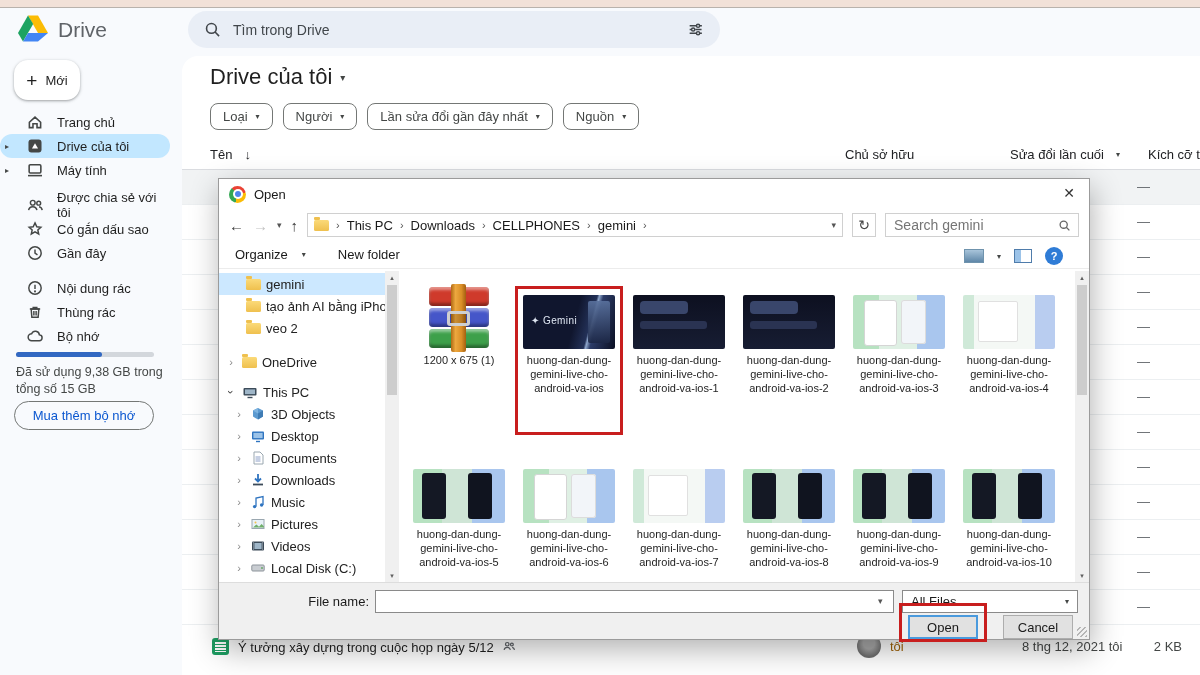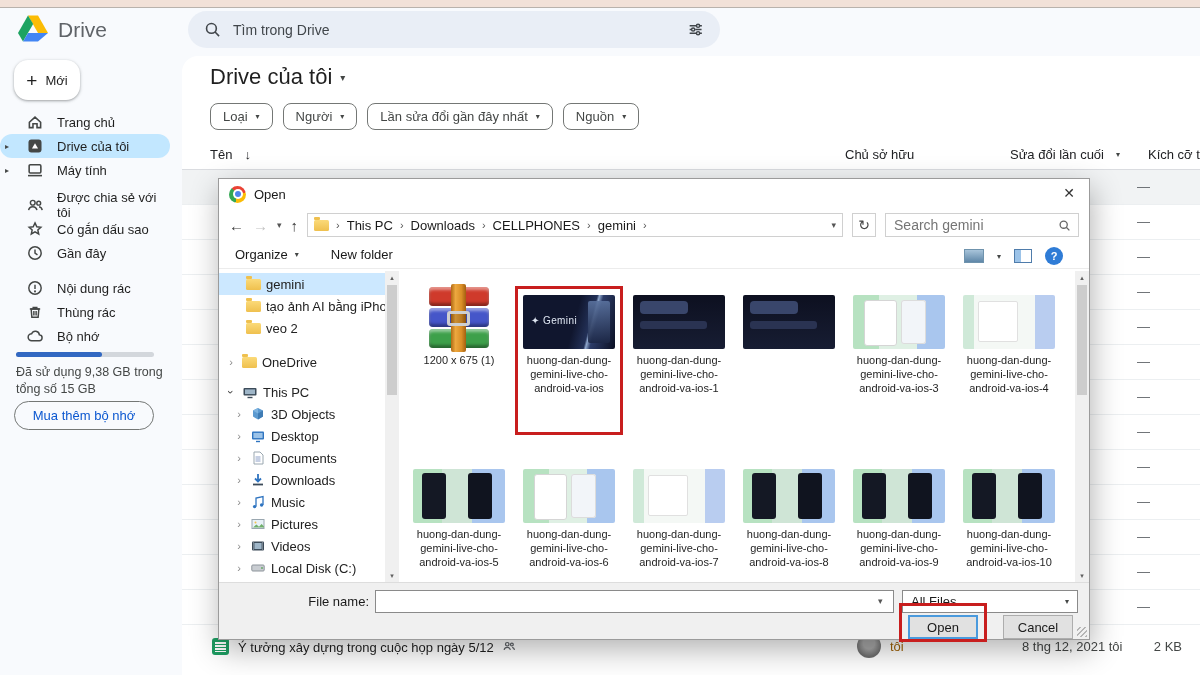--- a/index.html
+++ b/index.html
@@ -76,21 +76,21 @@
   .crumbbox{height:24px;border:1px solid #d0d0d0;background:#fff;display:flex;align-items:center;gap:7px;padding:0 8px 0 6px;width:536px;position:relative;cursor:pointer}
   .crumb{font-size:13px;color:#1a1a1a}
   .csep{font-size:11px;color:#555}
   .cbcaret{position:absolute;right:6px;font-size:9px;color:#555}
   .refresh{width:24px;height:24px;border:1px solid #d0d0d0;display:flex;align-items:center;justify-content:center;font-size:14px;color:#444;cursor:pointer}
   .dsearch{height:24px;border:1px solid #d0d0d0;flex:1;display:flex;align-items:center;padding:0 26px 0 8px;position:relative;background:#fff}
   .dsearch input{border:none;outline:none;width:100%;font-size:14px;color:#333;font-family:inherit;background:transparent}
   .dsearch .mag{position:absolute;right:7px;display:inline-flex}
   .mag svg{width:13px;height:13px}
   .dtools{position:absolute;left:0;top:62px;right:0;height:28px;display:flex;align-items:center;gap:32px;padding-left:16px;border-bottom:1px solid #ececec;font-size:13px}
-  .tool{display:flex;gap:7px;align-items:center;cursor:pointer}
+  .tool{display:flex;gap:14px;align-items:center;cursor:pointer}
   .dtools-right{position:absolute;right:26px;top:6px;display:flex;align-items:center;gap:13px}
   .viewicon{width:20px;height:14px;background:linear-gradient(#a8c4da,#5f87a8);border:1px solid #6f93ad;cursor:pointer}
   .paneicon{width:18px;height:14px;border:1px solid #4f7cab;background:linear-gradient(90deg,#9cc3e8 0 40%,#fff 0);cursor:pointer}
   .helpicon{width:18px;height:18px;border-radius:50%;background:#2f7cd6;color:#fff;font-size:11px;font-weight:bold;display:flex;align-items:center;justify-content:center;cursor:pointer}
   .dbody{position:absolute;left:0;top:92px;right:0;bottom:57px}
   .tree{position:absolute;left:0;top:0;width:166px;bottom:0;overflow:hidden;padding-top:2px}
   .titem{height:22px;display:flex;align-items:center;gap:5px;font-size:13px;color:#222;cursor:pointer;white-space:nowrap}
   .titem.sel{background:#cce8ff}
   .chev{width:12px;font-size:11px;color:#8a8a8a;text-align:center;flex:none}
   .chev.rot{transform:rotate(90deg);color:#3f3f3f}
@@ -567,20 +567,21 @@
           <div class="fitem">
             <div class="fzone">
               <div class="th t-dark"></div>
             </div>
             <div class="flabel">huong-dan-dung-gemini-live-cho-android-va-ios-1</div>
           </div>
           <div class="fitem">
             <div class="fzone">
               <div class="th t-dark"></div>
             </div>
+            <div class="flabel">huong-dan-dung-gemini-live-cho-android-va-ios-2</div>
           </div>
           <div class="fitem">
             <div class="fzone">
               <div class="th t-green"></div>
             </div>
             <div class="flabel">huong-dan-dung-gemini-live-cho-android-va-ios-3</div>
           </div>
           <div class="fitem">
             <div class="fzone">
               <div class="th t-pale"></div>

